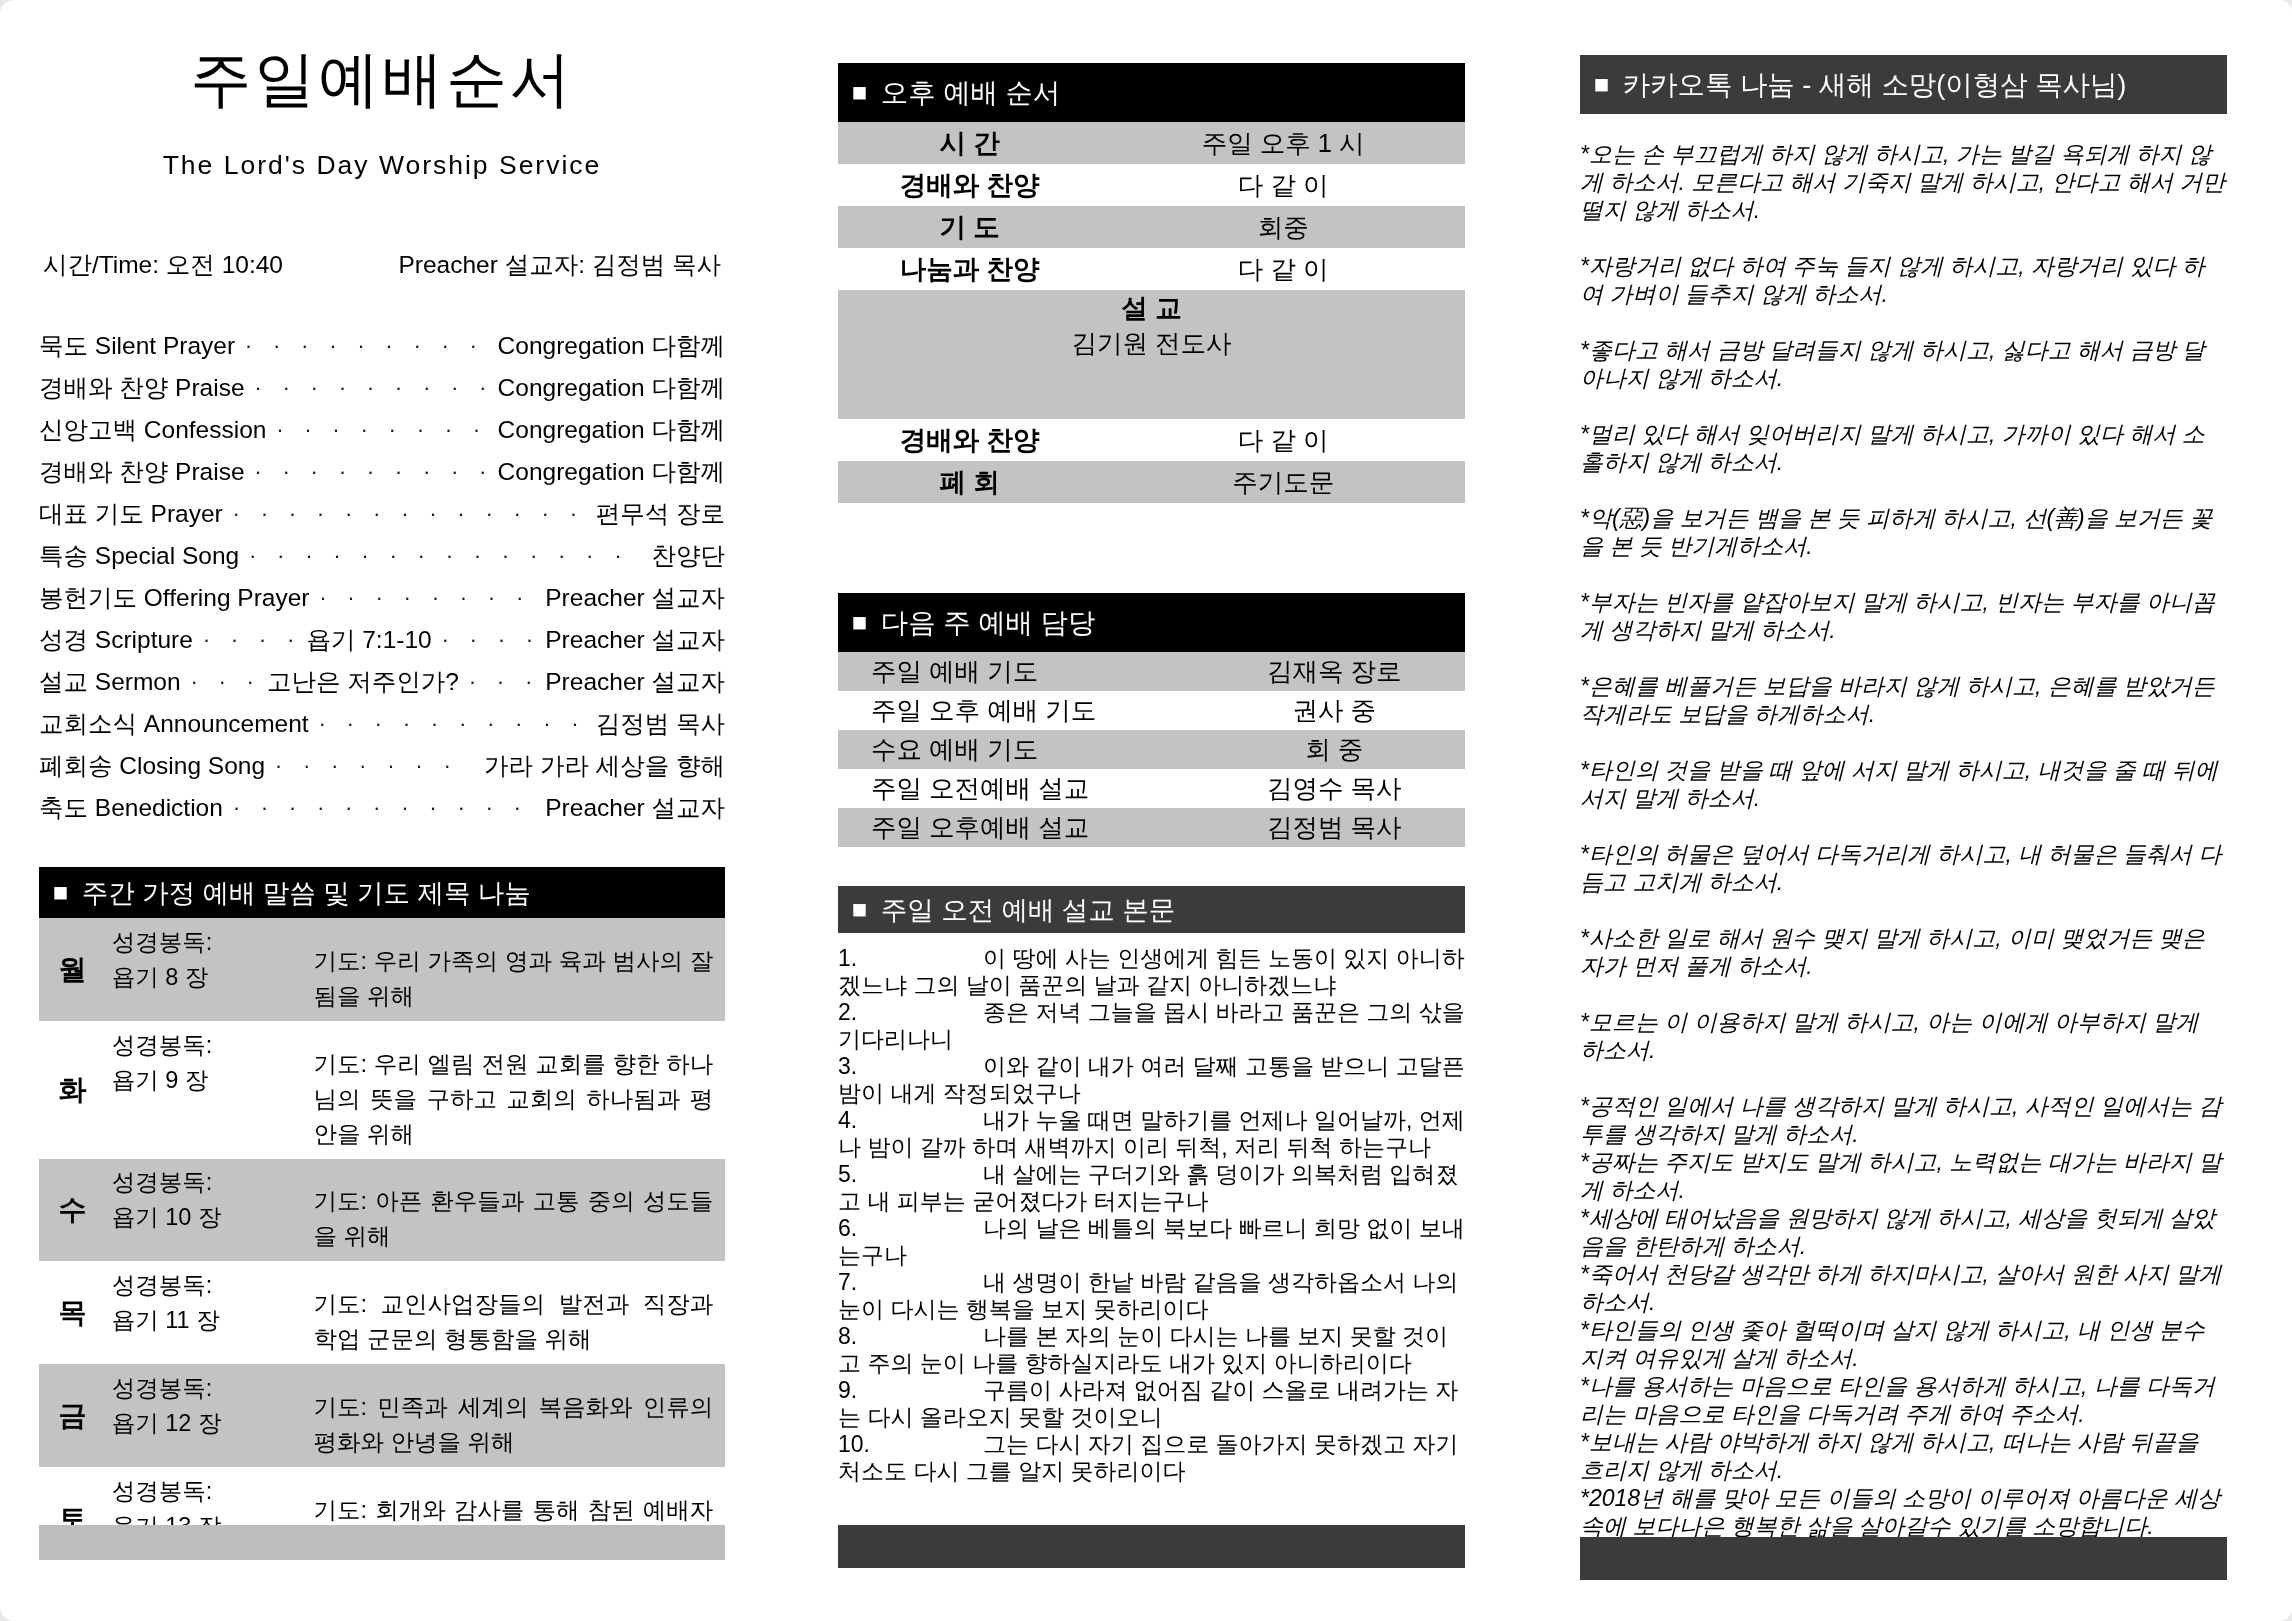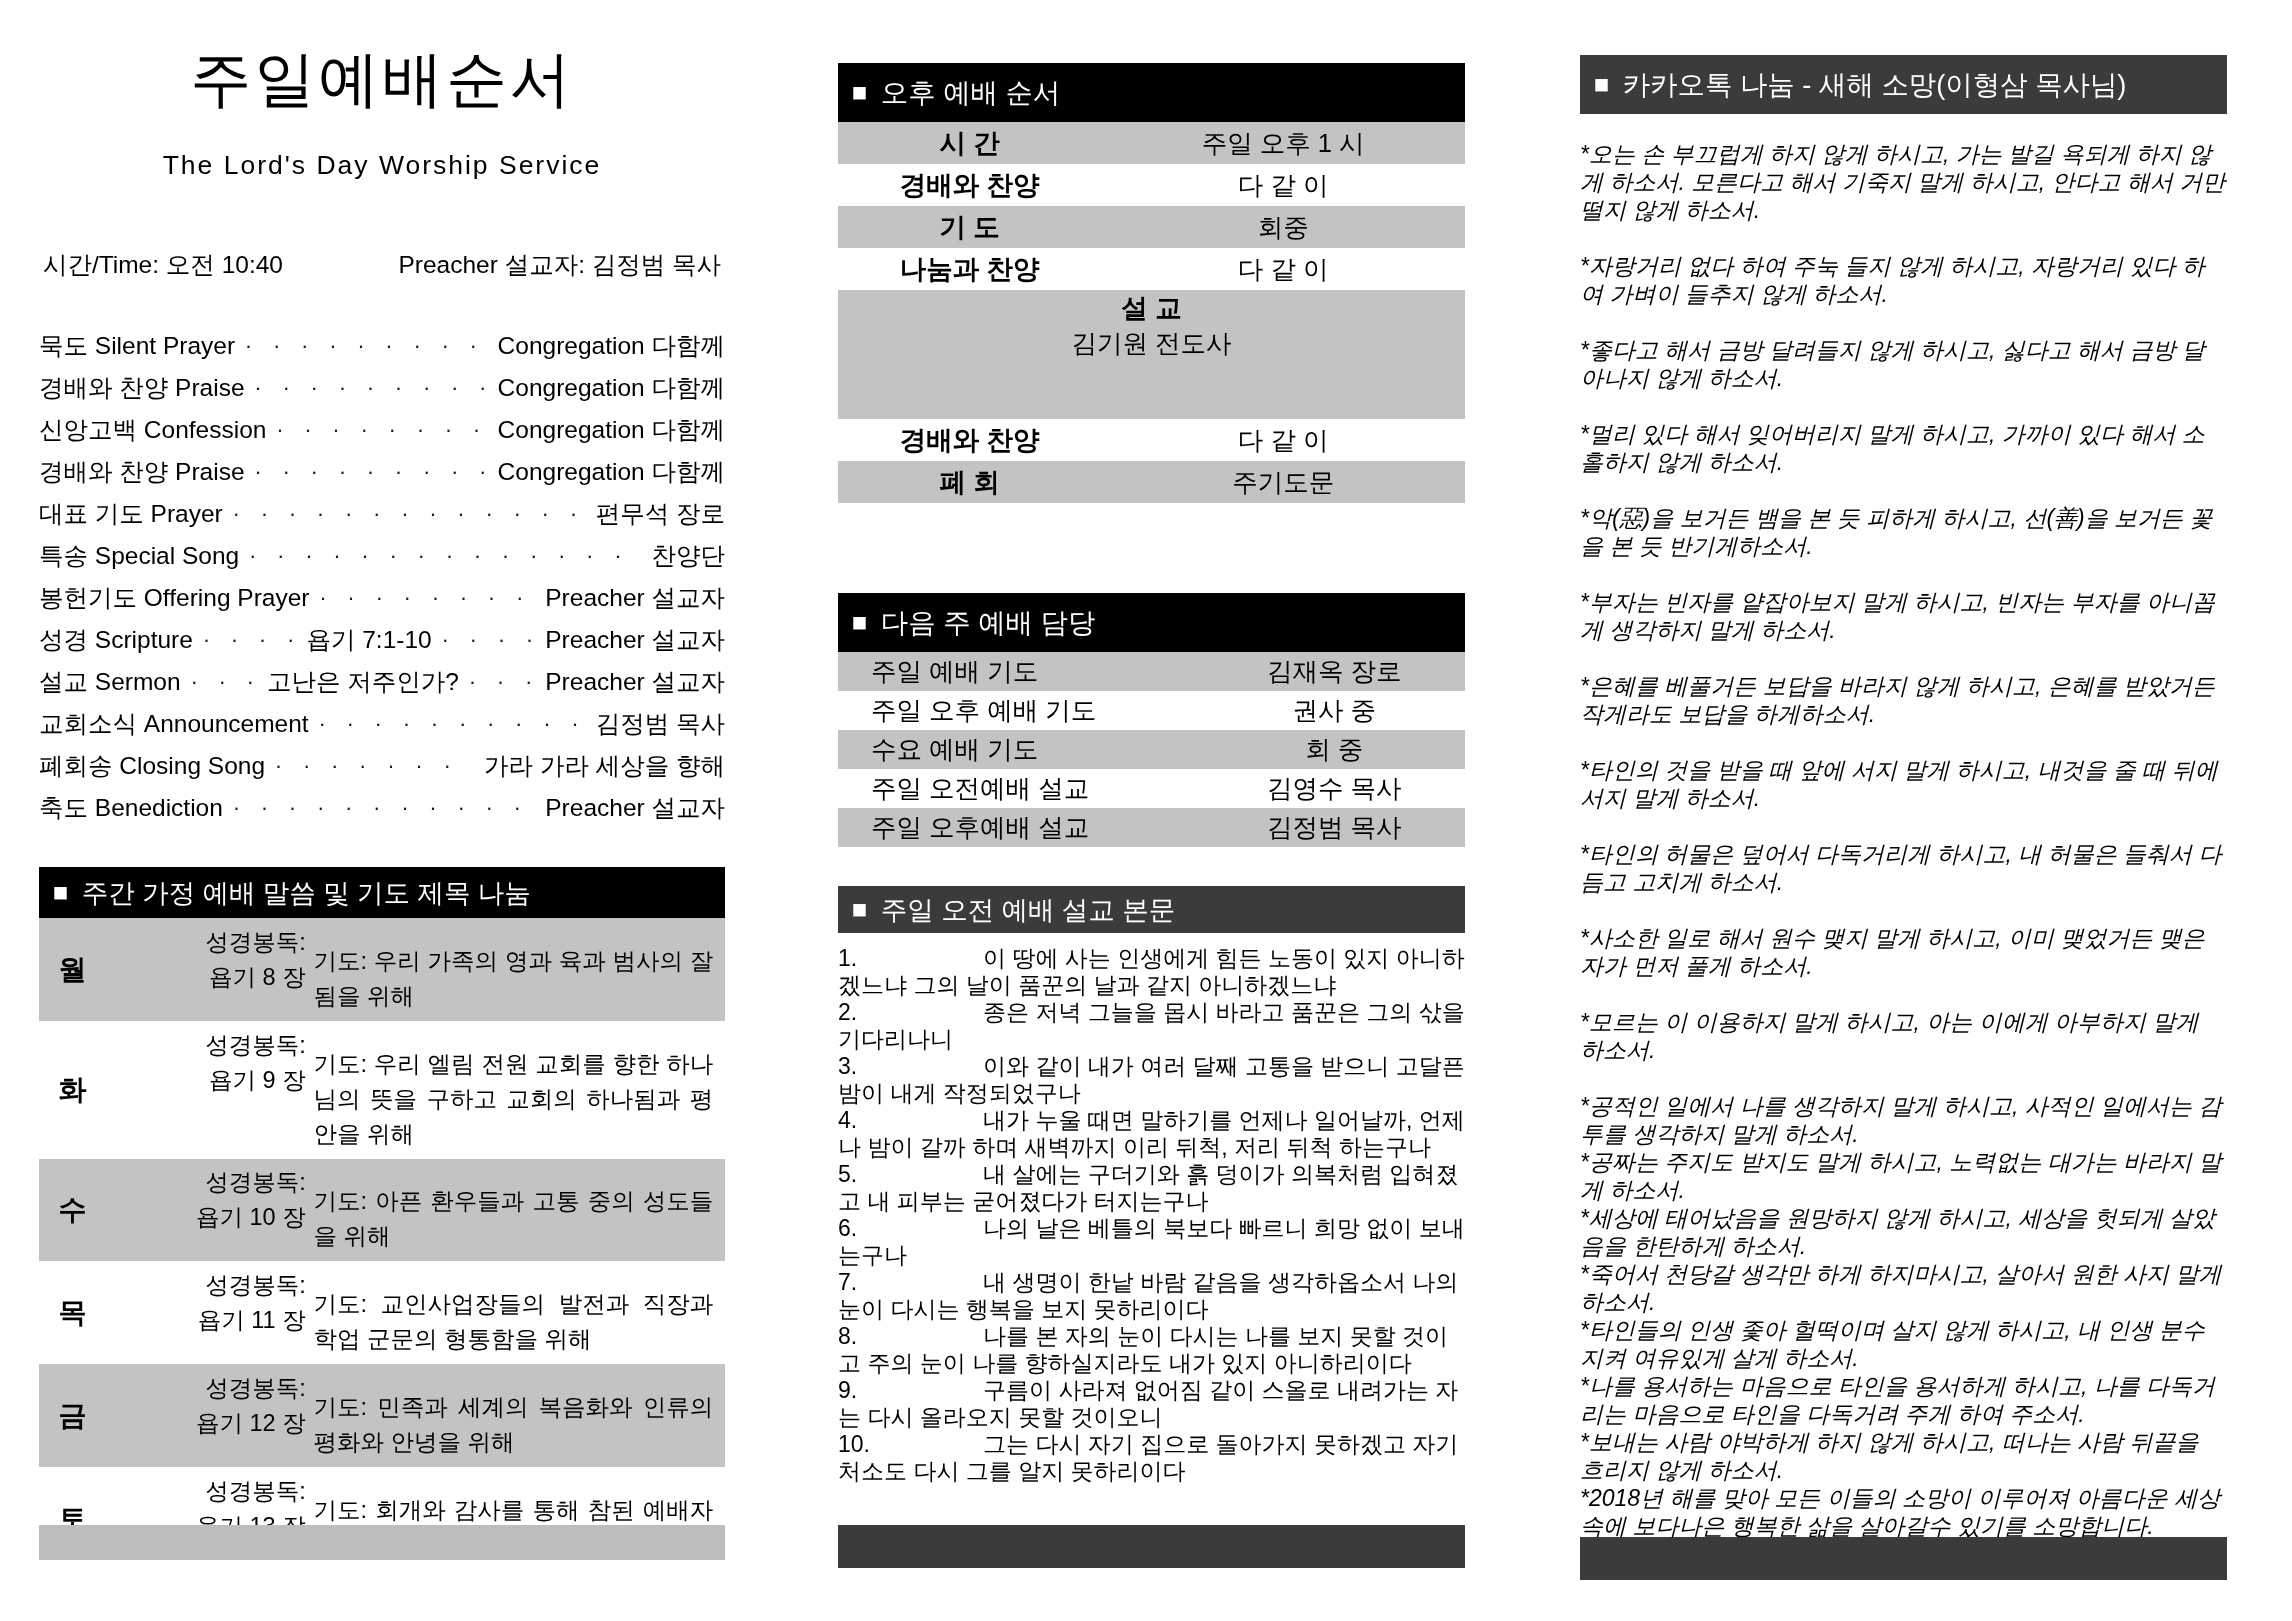--- a/index.html
+++ b/index.html
@@ -3,20 +3,21 @@
 <meta charset="utf-8">
 <style>
   html,body{margin:0;padding:0;background:#e8e8e8;}
   .page{
     position:relative;
     width:2293px;height:1621px;
     background:#ffffff;
     font-family:"Liberation Sans","DejaVu Sans",sans-serif;
     color:#000;
     overflow:hidden;
+    border-radius:14px;
   }
   .col{position:absolute;top:0;height:1621px;}
   .col-left{left:39px;width:686px;}
   .col-mid{left:838px;width:627px;}
   .col-right{left:1580px;width:647px;}
 
   
   .title{margin-top:39px;font-size:61px;font-weight:normal;text-align:center;letter-spacing:2.9px;}
   .subtitle{margin-top:29px;font-size:26.5px;text-align:center;letter-spacing:2px;}
   .time-row{margin-top:67px;display:flex;justify-content:space-between;font-size:24.5px;padding:0 3.9px;}
@@ -32,21 +33,21 @@
   .sec-header{background:#000;color:#fff;height:51px;display:flex;align-items:center;padding-left:13.7px;font-size:26.5px;}
   .sec-header .bullet{margin-right:13.7px;font-size:25.5px;line-height:1;}
   .sec-header.dark{background:#3b3b3b;}
   .sec-header.tall{height:59px;font-size:27.4px;}
 
   .weekly{margin-top:39px;}
   .weekly-rows{}
   .weekly-row{display:flex;padding:6.9px 3.9px;font-size:23.5px;line-height:35px;}
   .weekly-rows .weekly-row:nth-child(odd){background:#c3c3c3;}
   .weekly-day{width:59px;font-weight:bold;font-size:28px;display:flex;align-items:center;justify-content:center;flex:none;}
-  .weekly-reading{width:194px;flex:none;padding-left:9.8px;text-align:right;}
+  .weekly-reading{width:194px;flex:none;padding-left:9.8px;}
   .weekly-prayer{flex:1;text-align:justify;text-align-last:left;padding:0 7.8px;margin-top:19px;}
 
   
   .afternoon{margin-top:63px;}
   .kv-row{display:flex;align-items:center;height:42px;font-size:25.5px;}
   .kv-label{width:42%;text-align:center;font-weight:bold;font-size:26.5px;}
   .kv-value{width:58%;text-align:center;}
   .afternoon-rows .kv-row:nth-child(odd){background:#c3c3c3;}
   .afternoon-rows .kv-row:nth-child(5){height:129px;flex-direction:column;}
 

